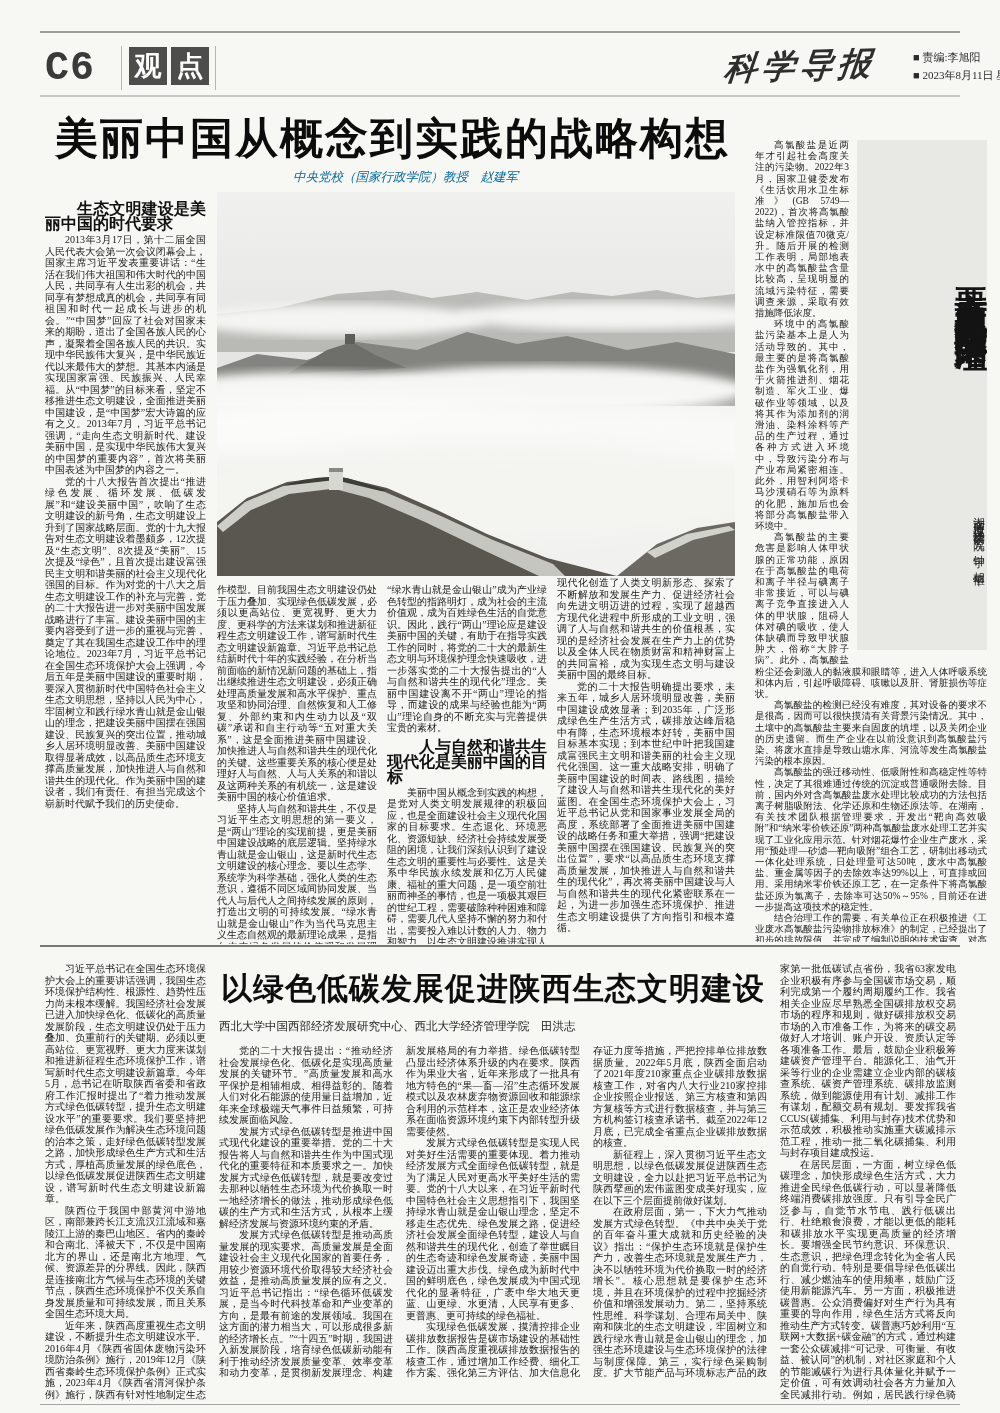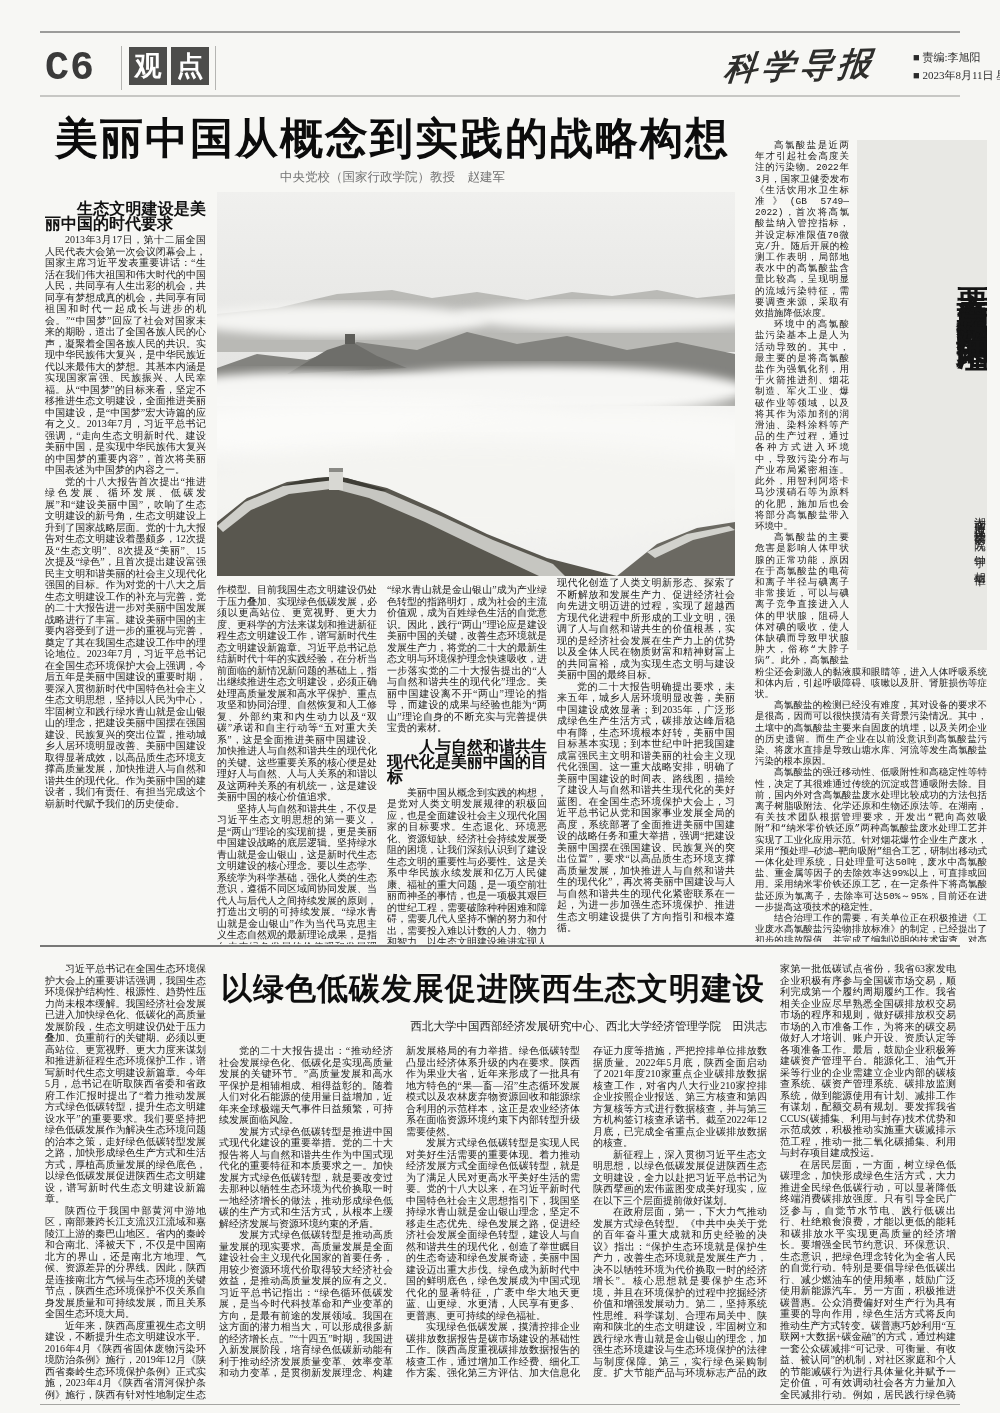--- a/index.html
+++ b/index.html
@@ -15,45 +15,45 @@
   .sec-box{width:38px;height:38px;background:#4d4d4b;color:#fff;font-family:"Liberation Sans",sans-serif;
            font-weight:bold;font-size:27px;display:flex;align-items:center;justify-content:center;}
   .masthead{position:absolute;left:655px;top:0px;width:200px;text-align:center;font-size:33px;font-weight:bold;
             font-style:italic;color:#2e2e2c;letter-spacing:5px;transform:rotate(-2deg) skewX(-8deg);}
   .ed-block{position:absolute;left:868px;top:4px;font-size:11px;color:#2b2b2b;line-height:18px;white-space:nowrap;}
   .hdr-rule{position:absolute;left:40px;top:95px;width:920px;border-top:2px solid #c7c7c4;}
   
   .m-title{position:absolute;left:45px;top:110px;width:695px;text-align:center;
            font-family:"Liberation Sans","DejaVu Sans",sans-serif;font-weight:900;font-size:43px;
            letter-spacing:2px;color:#0c0c0c;white-space:nowrap;}
-  .m-byline{position:absolute;left:45px;top:169px;width:695px;text-align:center;font-size:12.5px;color:#737373;}
+  .m-byline{position:absolute;left:58px;top:169px;width:695px;text-align:center;font-size:12.5px;color:#0369a1;font-style:italic;}
   .body-text{font-size:10px;line-height:11.5px;text-align:justify;color:#202020;}
   .para{margin:0;text-indent:2em;}
   .para.cont{text-indent:0;}
   .para.lead{color:#3a3a3a;}
   .para.subhead{font-family:"Liberation Sans","DejaVu Sans",sans-serif;font-weight:bold;font-size:16px;
                 line-height:15px;color:#111;margin:5px 0 3px;}
   .m-col1{position:absolute;left:45px;top:196px;width:161px;height:748px;overflow:hidden;}
   .m-photo{position:absolute;left:217px;top:192px;width:518px;height:384px;overflow:hidden;background:#e8e8e5;}
   .m-col2{position:absolute;left:217px;top:584px;width:160px;height:360px;overflow:hidden;}
   .m-col3{position:absolute;left:387px;top:584px;width:160px;height:360px;overflow:hidden;}
   .m-col4{position:absolute;left:557px;top:577px;width:178px;height:360px;overflow:hidden;}
   
   .sidebar{position:absolute;left:755px;top:140px;width:232px;height:802px;overflow:hidden;
-           font-size:9.5px;line-height:11.2px;text-align:justify;color:#202020;font-family:Liberation Mono, monospace;}
+           font-size:9.5px;line-height:11.2px;text-align:justify;color:#202020;}
   .sb-box{float:right;width:130px;height:510px;background:#e8e8e4;margin:0 0 8px 8px;
           writing-mode:vertical-rl;display:flex;flex-direction:row;justify-content:center;}
   .sb-title{font-size:33px;font-weight:600;letter-spacing:4px;color:#141414;padding-top:40px;line-height:1;}
   .sb-authors{font-size:11.5px;color:#232323;padding-top:190px;letter-spacing:2px;margin-left:6px;line-height:1.4;}
   
   .sep-rule{position:absolute;left:40px;top:945px;width:920px;border-top:2px solid #787876;}
   .b-col1{position:absolute;left:45px;top:963px;width:161px;height:438px;overflow:hidden;}
   .b-mid{position:absolute;left:219px;top:968px;width:548px;height:434px;overflow:hidden;}
   .b-title{text-align:center;font-weight:bold;font-size:31px;letter-spacing:1px;color:#0e0e0e;white-space:nowrap;}
-  .b-byline{text-align:right;font-size:11.5px;color:#222;margin:9px 0 11px;}
+  .b-byline{text-align:left;font-size:11.5px;color:#222;margin:9px 0 11px;}
   .b-cols{column-count:3;column-gap:13px;height:338px;}
   .b-col5{position:absolute;left:780px;top:963px;width:176px;height:438px;overflow:hidden;}
   .bot-rule{position:absolute;left:40px;top:1404px;width:920px;border-top:1px solid #a5a5a2;}
 </style>
 </head>
 <body>
 
 <div class="page">
 
   <div class="top-rule"></div>
@@ -119,21 +119,21 @@
   <div class="m-col1 body-text">
       <p class="para subhead">生态文明建设是美丽中国的时代要求</p>
       <p class="para">2013年3月17日，第十二届全国人民代表大会第一次会议闭幕会上，国家主席习近平发表重要讲话：“生活在我们伟大祖国和伟大时代的中国人民，共同享有人生出彩的机会，共同享有梦想成真的机会，共同享有同祖国和时代一起成长与进步的机会。”“中国梦”回应了社会对国家未来的期盼，道出了全国各族人民的心声，凝聚着全国各族人民的共识。实现中华民族伟大复兴，是中华民族近代以来最伟大的梦想。其基本内涵是实现国家富强、民族振兴、人民幸福。从“中国梦”的目标来看，坚定不移推进生态文明建设，全面推进美丽中国建设，是“中国梦”宏大诗篇的应有之义。2013年7月，习近平总书记强调，“走向生态文明新时代、建设美丽中国，是实现中华民族伟大复兴的中国梦的重要内容”，首次将美丽中国表述为中国梦的内容之一。</p>
       <p class="para">党的十八大报告首次提出“推进绿色发展、循环发展、低碳发展”和“建设美丽中国”，吹响了生态文明建设的新号角，生态文明建设上升到了国家战略层面。党的十九大报告对生态文明建设着墨颇多，12次提及“生态文明”、8次提及“美丽”、15次提及“绿色”，且首次提出建设富强民主文明和谐美丽的社会主义现代化强国的目标。作为对党的十八大之后生态文明建设工作的补充与完善，党的二十大报告进一步对美丽中国发展战略进行了丰富。建设美丽中国的主要内容受到了进一步的重视与完善，奠定了其在我国生态建设工作中的理论地位。2023年7月，习近平总书记在全国生态环境保护大会上强调，今后五年是美丽中国建设的重要时期，要深入贯彻新时代中国特色社会主义生态文明思想，坚持以人民为中心，牢固树立和践行绿水青山就是金山银山的理念，把建设美丽中国摆在强国建设、民族复兴的突出位置，推动城乡人居环境明显改善、美丽中国建设取得显著成效，以高品质生态环境支撑高质量发展，加快推进人与自然和谐共生的现代化。作为美丽中国的建设者，我们有责任、有担当完成这个崭新时代赋予我们的历史使命。</p>
     </div>
   <div class="m-col2 body-text">
       <p class="para cont">作模型。目前我国生态文明建设仍处于压力叠加、实现绿色低碳发展，必须以更高站位、更宽视野、更大力度、更科学的方法来谋划和推进新征程生态文明建设工作，谱写新时代生态文明建设新篇章。习近平总书记总结新时代十年的实践经验，在分析当前面临的新情况新问题的基础上，指出继续推进生态文明建设，必须正确处理高质量发展和高水平保护、重点攻坚和协同治理、自然恢复和人工修复、外部约束和内生动力以及“双碳”承诺和自主行动等“五对重大关系”，这是全面推进美丽中国建设、加快推进人与自然和谐共生的现代化的关键。这些重要关系的核心便是处理好人与自然、人与人关系的和谐以及这两种关系的有机统一，这是建设美丽中国的核心价值追求。</p>
       <p class="para">坚持人与自然和谐共生，不仅是习近平生态文明思想的第一要义，是“两山”理论的实现前提，更是美丽中国建设战略的底层逻辑。坚持绿水青山就是金山银山，这是新时代生态文明建设的核心理念。要以生态学、系统学为科学基础，强化人类的生态意识，遵循不同区域间协同发展、当代人与后代人之间持续发展的原则，打造出文明的可持续发展。“绿水青山就是金山银山”作为当代马克思主义生态自然观的最新理论成果，是指向未来绿色发展的价值观和发展理念。深刻领会和付诸实践，让</p>
     </div>
   <div class="m-col3 body-text">
-      <p class="para cont">“绿水青山就是金山银山”成为产业绿色转型的指路明灯，成为社会的主流价值观，成为百姓绿色生活的自觉意识。因此，践行“两山”理论应是建设美丽中国的关键，改善生态环境就是发展生产力，将党的二十大的最新生态文明与环境保护理念快速吸收，进一步落实党的二十大报告提出的“人与自然和谐共生的现代化”理念。美丽中国建设离不开“两山”理论的指导，而建设的成果与经验也能为“两山”理论自身的不断充实与完善提供宝贵的素材。</p>
+      <p class="para cont">“绿水青山就是金山银山”成为产业绿色转型的指路明灯，成为社会的主流价值观，成为百姓绿色生活的自觉意识。因此，践行“两山”理论应是建设美丽中国的关键，有助于在指导实践工作的同时，将党的二十大的最新生态文明与环境保护理念快速吸收，进一步落实党的二十大报告提出的“人与自然和谐共生的现代化”理念。美丽中国建设离不开“两山”理论的指导，而建设的成果与经验也能为“两山”理论自身的不断充实与完善提供宝贵的素材。</p>
       <p class="para subhead">人与自然和谐共生现代化是美丽中国的目标</p>
       <p class="para">美丽中国从概念到实践的构想，是党对人类文明发展规律的积极回应，也是全面建设社会主义现代化国家的目标要求。生态退化、环境恶化、资源短缺、经济社会持续发展受阻的困境，让我们深刻认识到了建设生态文明的重要性与必要性。这是关系中华民族永续发展和亿万人民健康、福祉的重大问题，是一项空前壮丽而神圣的事情，也是一项极其艰巨的世纪工程，需要破除种种困难和障碍，需要几代人坚持不懈的努力和付出，需要投入难以计数的人力、物力和智力。以生态文明建设推进实现人与自然和谐共生的现代化，成为新时代实现美丽中国的重要标准。中国式</p>
     </div>
   <div class="m-col4 body-text">
       <p class="para cont">现代化创造了人类文明新形态、探索了不断解放和发展生产力、促进经济社会向先进文明迈进的过程，实现了超越西方现代化进程中所形成的工业文明，强调了人与自然和谐共生的价值根基，实现的是经济社会发展在生产力上的优势以及全体人民在物质财富和精神财富上的共同富裕，成为实现生态文明与建设美丽中国的最终目标。</p>
       <p class="para">党的二十大报告明确提出要求，未来五年，城乡人居环境明显改善，美丽中国建设成效显著；到2035年，广泛形成绿色生产生活方式，碳排放达峰后稳中有降，生态环境根本好转，美丽中国目标基本实现；到本世纪中叶把我国建成富强民主文明和谐美丽的社会主义现代化强国。这一重大战略安排，明确了美丽中国建设的时间表、路线图，描绘了建设人与自然和谐共生现代化的美好蓝图。在全国生态环境保护大会上，习近平总书记从党和国家事业发展全局的高度，系统部署了全面推进美丽中国建设的战略任务和重大举措，强调“把建设美丽中国摆在强国建设、民族复兴的突出位置”，要求“以高品质生态环境支撑高质量发展，加快推进人与自然和谐共生的现代化”，再次将美丽中国建设与人与自然和谐共生的现代化紧密联系在一起，为进一步加强生态环境保护、推进生态文明建设提供了方向指引和根本遵循。</p>
     </div>
 
   <div class="sidebar">
     <div class="sb-box">

